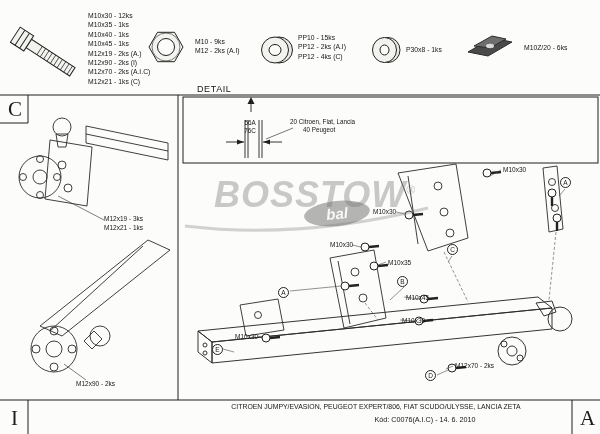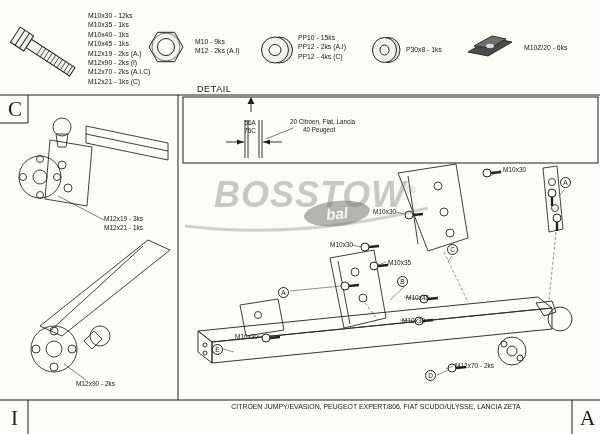--- a/index.html
+++ b/index.html
@@ -281,14 +281,15 @@
   <div class="dlabel z5" style="left:455px; top:362px;">M12x70 - 2ks</div>
 
   <div class="callout z5" style="left:560px; top:177px;">A</div>
   <div class="callout z5" style="left:278px; top:287px;">A</div>
   <div class="callout z5" style="left:397px; top:276px;">B</div>
   <div class="callout z5" style="left:447px; top:244px;">C</div>
   <div class="callout z5" style="left:425px; top:370px;">D</div>
   <div class="callout z5" style="left:212px; top:344px;">E</div>
 
   <div class="footer-title">CITROEN JUMPY/EVASION, PEUGEOT EXPERT/806, FIAT SCUDO/ULYSSE, LANCIA ZETA</div>
+  <div class="footer-code">Kód: C0076(A.I.C) - 14. 6. 2010</div>
 
 </div>
 
 </body></html>

